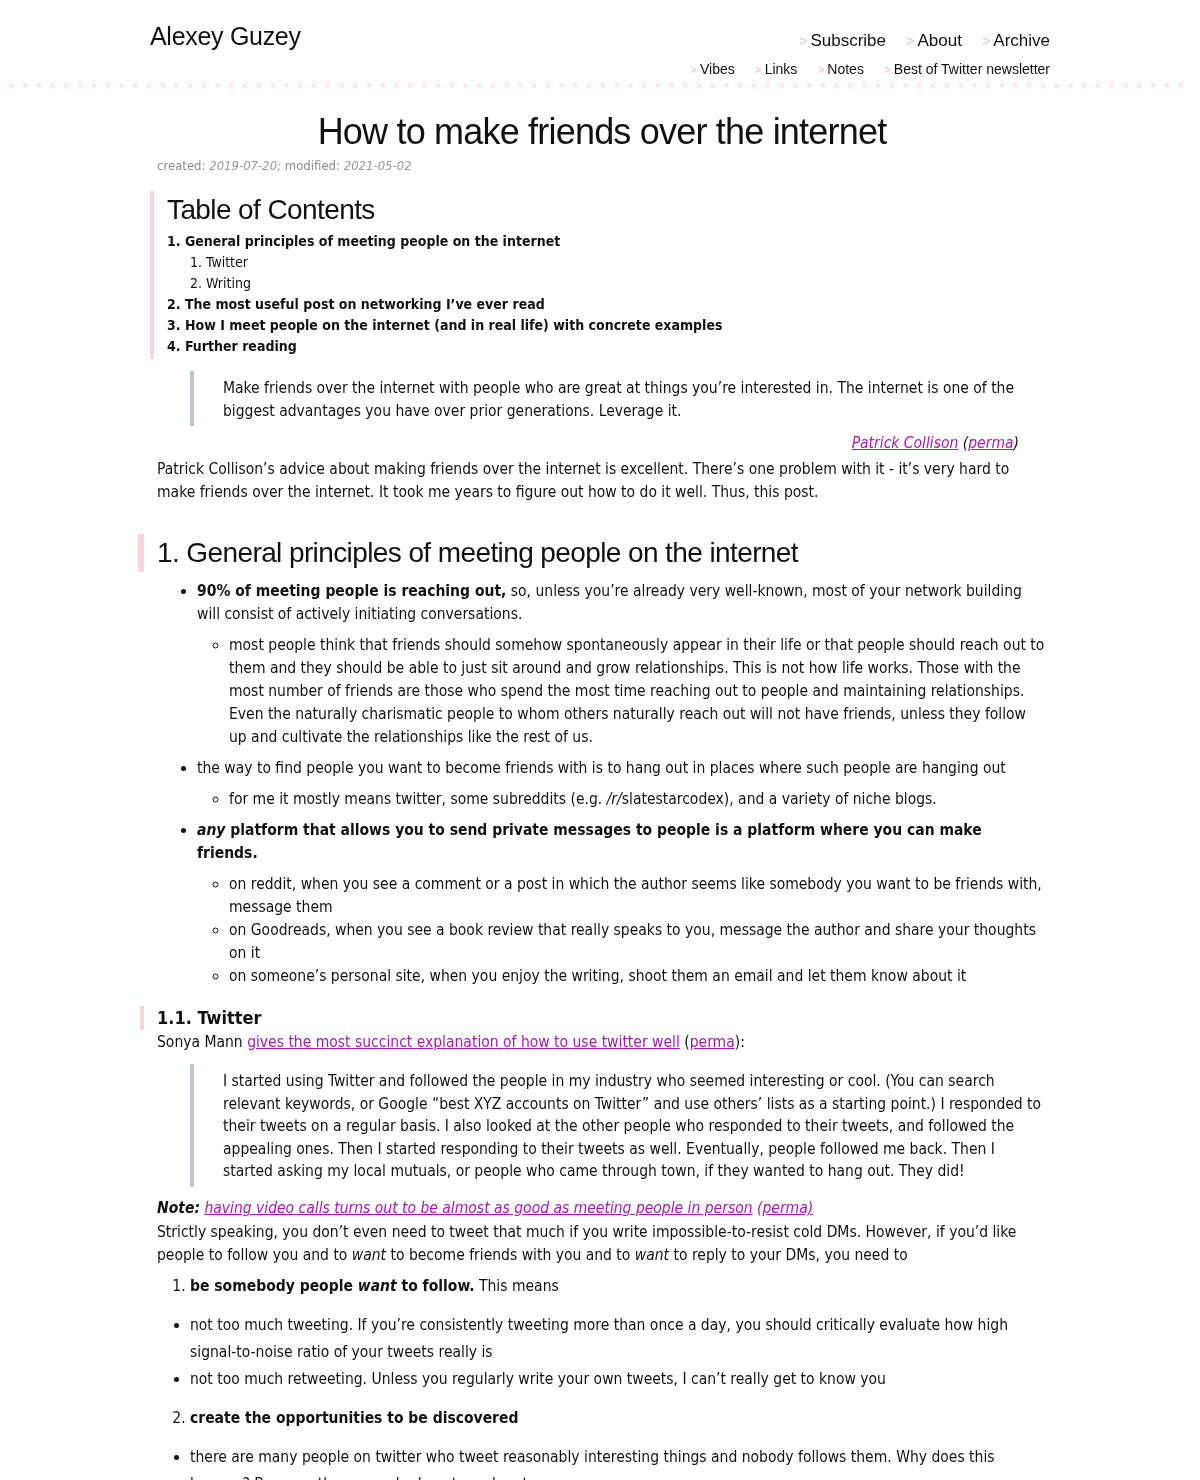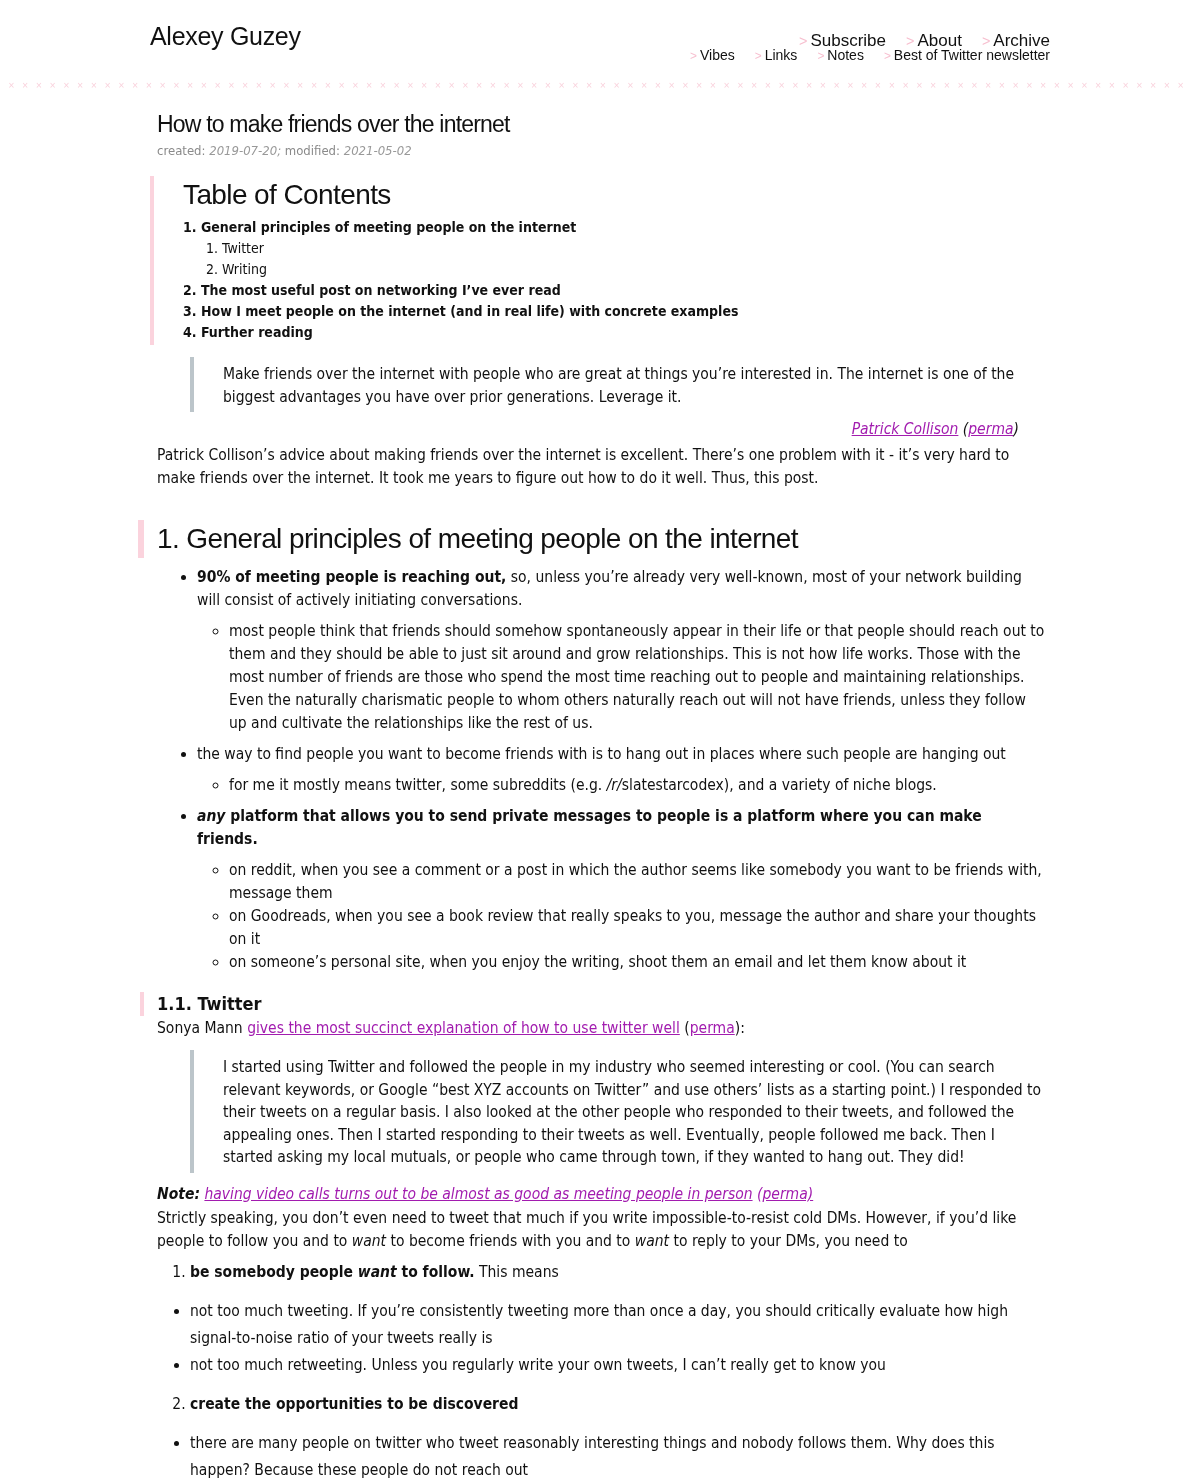--- a/index.html
+++ b/index.html
@@ -1,29 +1,29 @@
 <!DOCTYPE html>
 <html><head>
 <meta charset="utf-8">
 <style>
   html, body { margin:0; padding:0; background:#fff; }
   body { width:1200px; height:1480px; overflow:hidden; color:#111;
          font-family:"DejaVu Sans Condensed","DejaVu Sans",sans-serif; font-size:15.5px; }
   .hdr { position:relative; height:78px; }
   .site-title { position:absolute; left:150px; top:22px; font-size:25px; font-family:"Liberation Sans Narrow","Liberation Sans",sans-serif; letter-spacing:-0.3px; color:#111; text-decoration:none; }
   .nav1 { position:absolute; right:150px; top:31px; display:flex; gap:20px; font-size:17px; font-family:"Liberation Sans",sans-serif; }
-  .nav2 { position:absolute; right:150px; top:47px; display:flex; gap:20px; font-size:14px; font-family:"Liberation Sans",sans-serif;justify-content:flex-end; }
+  .nav2 { position:absolute; right:150px; top:61px; display:flex; gap:20px; font-size:14px; font-family:"Liberation Sans",sans-serif;justify-content:flex-end; }
   .nav-link { color:#111; text-decoration:none; white-space:nowrap; }
   .nav-link .chev { color:#f7bfcf; margin-right:3px; font-size:0.85em; }
   .xdiv { position:absolute; left:8px; right:8px; top:80px; height:10px; overflow:hidden; white-space:nowrap; color:#f9d0db; font-size:9px; letter-spacing:2.2px; line-height:10px; }
   .main { position:absolute; left:157px; width:890px; top:100px; }
-  h1 { margin:12px 0 0 0; font-size:23px; font-weight:normal; letter-spacing:-0.8px; font-family:"Liberation Sans",sans-serif; line-height:1.1; }
+  h1 { margin:12px 0 0 0; font-size:36px; font-weight:normal; letter-spacing:-0.8px; font-family:"Liberation Sans",sans-serif; line-height:1.1;text-align:center; }
   .meta { color:#8a8a8a; font-size:13px; margin-top:6px; }
   .meta i { color:#999; }
-  .toc { margin-top:18px; margin-left:-7px; border-left:4px solid #fbd3dd; padding:4px 0 2px 29px; }
+  .toc { margin-top:18px; margin-left:-7px; border-left:4px solid #fbd3dd; padding:4px 0 2px 13px; }
   .toc h2 { margin:0 0 6px 0; font-size:28px; font-weight:normal; letter-spacing:-0.6px; font-family:"Liberation Sans",sans-serif; line-height:1.1; }
   .toc-item { font-weight:bold; font-size:14px; line-height:21px; }
   .toc-sub { font-size:14px; line-height:21px; padding-left:23px; }
   .toc a { color:#111; text-decoration:none; }
   blockquote { margin:12px 0 0 33px; border-left:4px solid #bcc5ca; padding:6px 0 4px 29px; line-height:22.5px; }
   .attrib { text-align:right; font-style:italic; margin-top:6px; padding-right:28px; line-height:22px;}
   a.u { color:#a21caf; text-decoration:underline; }
   p { margin:1px 0 0 0; line-height:23px; }
   h2.sec { margin:30px 0 0 -19px; border-left:6px solid #fbd3dd; padding-left:13px; font-size:28px; font-weight:normal; letter-spacing:-0.6px; font-family:"Liberation Sans",sans-serif; line-height:38px; }
   h3.sub { margin:18px 0 0 -17px; border-left:4px solid #fbd3dd; padding-left:13px; font-size:18px; font-weight:bold; line-height:24px; }

